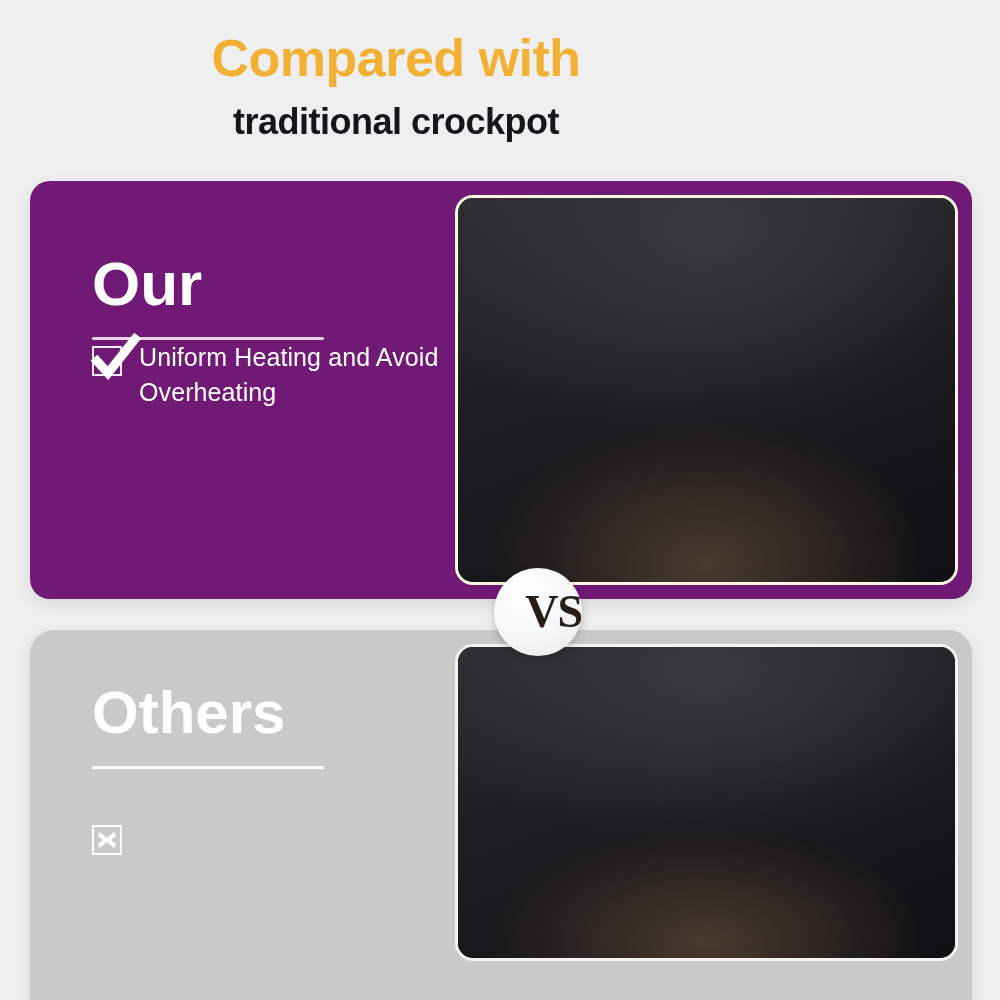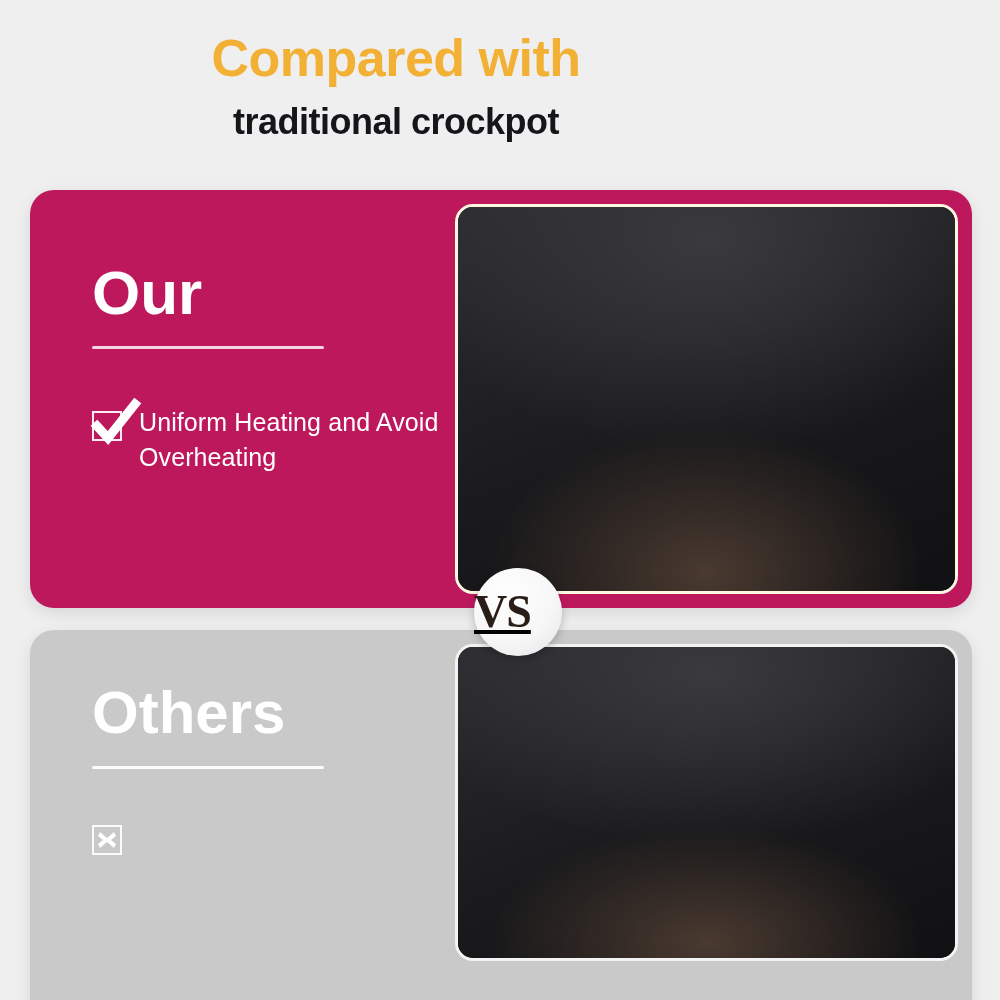--- a/index.html
+++ b/index.html
@@ -34,22 +34,23 @@
   }
 
   
   .panel{
     position:absolute;
     left:30px; width:942px;
     border-radius:24px;
     box-shadow:0 5px 16px rgba(0,0,0,.10);
   }
   .panel-our{
-    top:190px; height:418px;
-    background:#be185d;
+    top:181px; height:418px;
+    background:#701a75;
+    border-radius:20px;
   }
   .panel-others{
     top:630px; height:407px;
     background:#c9c9c9;
   }
 
   
   .panel-left{
     position:absolute; left:0; top:0;
     width:425px; height:100%;
@@ -73,21 +74,21 @@
     margin-top:18px;
     border-radius:2px;
   }
   .panel-others .panel-rule{ background:rgba(255,255,255,.92); }
 
   .feature{
     display:flex;
     align-items:flex-start;
     gap:17px;
   }
-  .panel-our .feature{ margin-top:56px; }
+  .panel-our .feature{ }
   .panel-others .feature{ margin-top:50px; }
 
   .mark-box{
     position:relative;
     flex:0 0 auto;
     width:30px; height:30px;
     border:2px solid rgba(255,255,255,.92);
     margin-top:6px;
   }
   .mark-box svg{ position:absolute; overflow:visible; }
@@ -124,28 +125,27 @@
     position:absolute; inset:0;
     background:
       radial-gradient(ellipse 70% 60% at 50% 95%, #4a3a30 0%, rgba(30,28,30,0) 62%),
       radial-gradient(ellipse 90% 80% at 50% 8%, #3a3a3e 0%, rgba(25,25,27,0) 70%),
       linear-gradient(160deg,#2c2c30 0%,#1a1a1c 55%,#111113 100%);
   }
 
   
   .vs-badge{
     position:absolute;
-    left:474px; top:568px;
+    left:494px; top:568px;
     width:88px; height:88px;
     border-radius:50%;
     background:radial-gradient(circle at 38% 30%, #ffffff 0%, #f6f6f6 58%, #e3e3e3 100%);
     box-shadow:0 3px 10px rgba(0,0,0,.22);
-    display:flex; align-items:center; justify-content:flex-start;
+    display:flex; align-items:center; justify-content:flex-end;
     z-index:20;
-    text-decoration:underline;
   }
   .vs-badge span{
     font-family:"Liberation Serif", serif;
     font-weight:bold;
     font-size:46px;
     color:#2a1d17;
     letter-spacing:-1px;
     line-height:46px;
   }
   .vs-badge span::selection{ background:none; }

